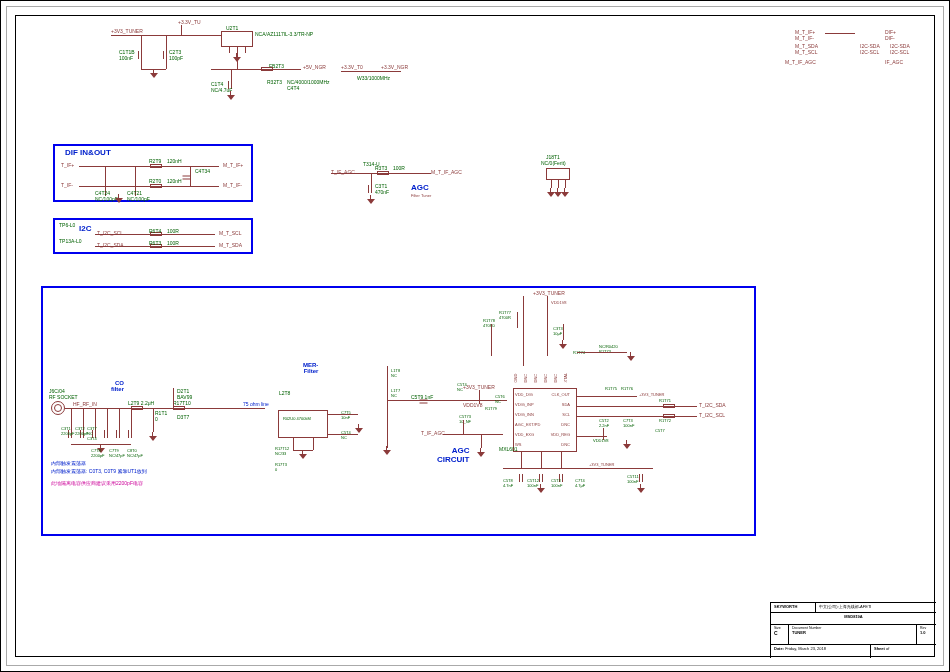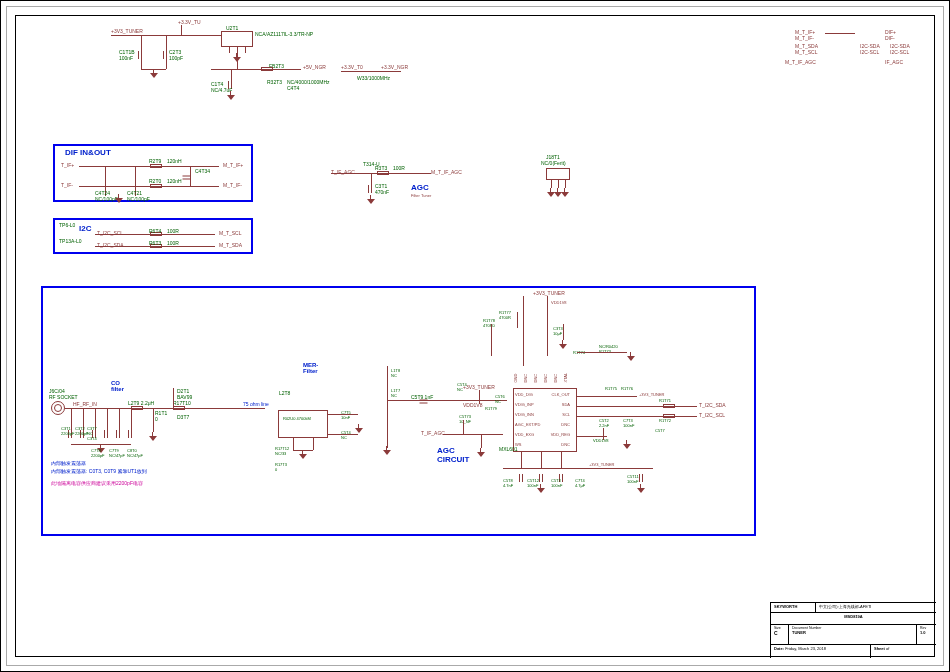--- a/index.html
+++ b/index.html
@@ -25,21 +25,21 @@
     border: 1px solid #000;
   }
   .trace {
     position: absolute;
     background: #8B3A3A;
   }
   .trace.h { height: 1px; }
   .trace.v { width: 1px; }
   .sig { color: #8B3A3A; font-size: 5px; position: absolute; }
   .ref { color: #006000; font-size: 5px; position: absolute; }
-  .blue-txt { color: #0020cc; position: absolute; }
+  .blue-txt { color: #0020cc; position: absolute; text-align: right; }
   .chinese { color: #0020cc; font-size: 5px; position: absolute; }
   .blue-box {
     position: absolute;
     border: 2px solid #0000ee;
   }
   .comp-box {
     position: absolute;
     border: 1px solid #8B3A3A;
     background: transparent;
   }

